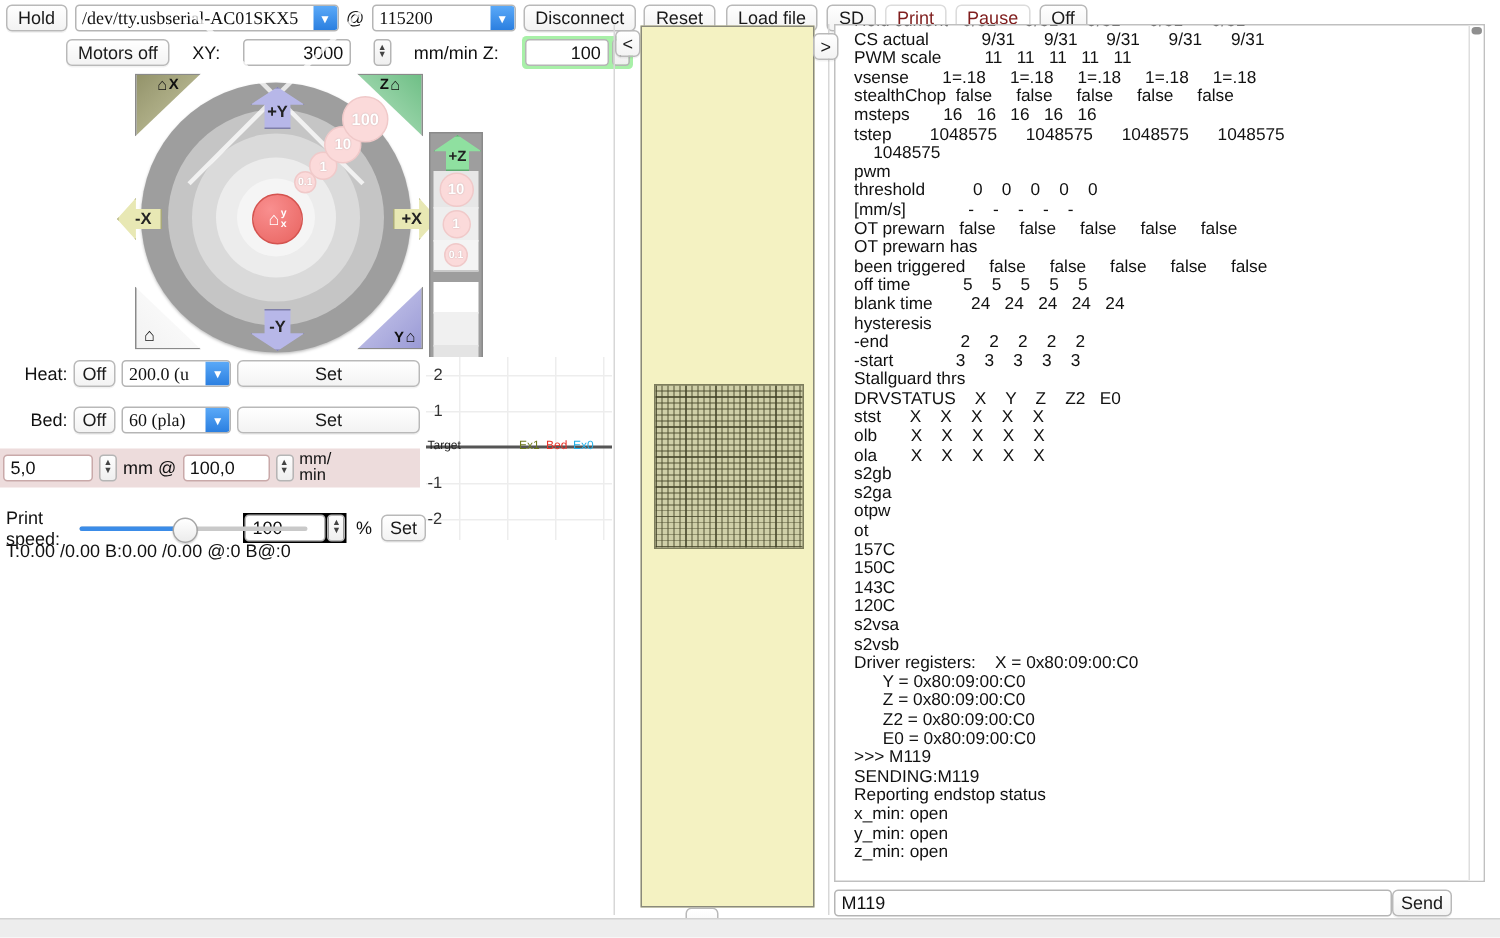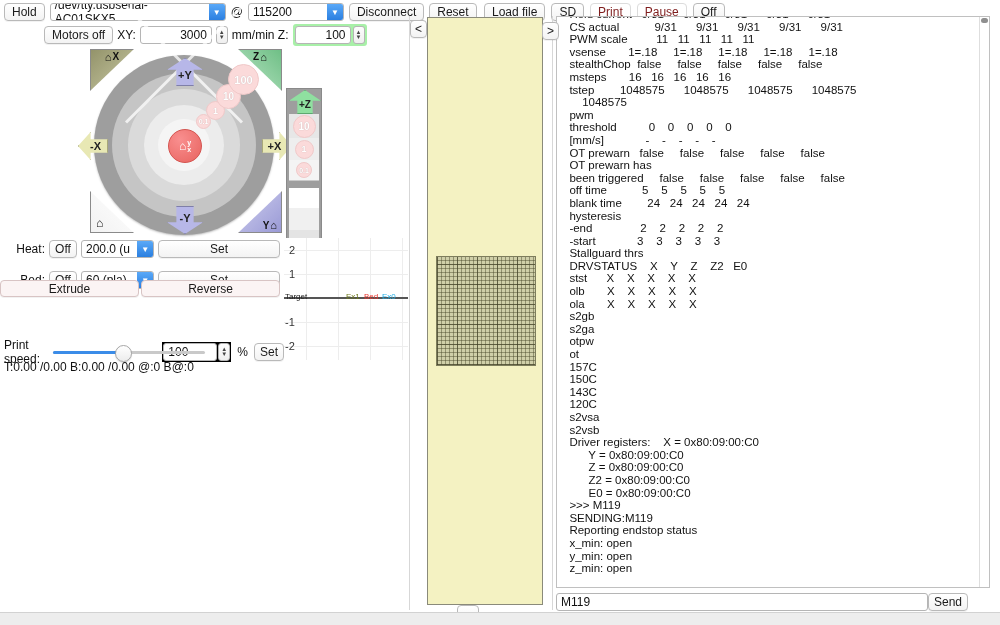--- a/index.html
+++ b/index.html
@@ -23,38 +23,38 @@
   }
   .btn.dis{color:#7f1d1d;}
   .fld{
     background:#fff;border:1px solid #b5b5b5;border-radius:3px;
     height:18px;box-sizing:border-box;font-size:12px;color:#111;
     padding:0 4px;display:flex;align-items:center;
   }
   .fld.right{justify-content:flex-end;}
   .combo{
     display:flex;align-items:stretch;height:18px;box-sizing:border-box;
-    border:1px solid #b5b5b5;border-radius:3px;background:#fff;overflow:hidden;
+    border:1px solid #b5b5b5;border-radius:3px;background:#fff;overflow:hidden;font-family:Liberation Serif, serif;
   }
   .combo .txt{flex:1;display:flex;align-items:center;padding:0 4px;font-size:12px;}
   .combo .arw{
     width:16px;background:linear-gradient(#5aa9f8,#2b7fe0);
     display:flex;align-items:center;justify-content:center;color:#fff;font-size:8px;
   }
   .spin{
     width:12px;height:18px;border:1px solid #b5b5b5;border-radius:3px;
     background:linear-gradient(#fdfdfd,#efefef);
     display:flex;flex-direction:column;align-items:center;justify-content:center;
     box-sizing:border-box;line-height:5px;font-size:6px;color:#444;
   }
 
   
   #topbar{position:absolute;left:0;top:0;width:1000px;height:40px;background:#fff;}
   #portrow{position:absolute;left:4px;top:3px;display:flex;align-items:center;gap:5px;}
-  #motrow{position:absolute;left:4px;top:24px;display:flex;align-items:center;gap:4px;padding-left:40px;}
+  #motrow{position:absolute;left:4px;top:24px;display:flex;align-items:center;gap:15px;padding-left:40px;}
   #fileops{position:absolute;left:484px;top:3px;display:flex;align-items:center;gap:6px;}
   .lbl{font-size:12px;color:#111;}
 
   .hi-green{background:#a8f0a8;border-radius:3px;padding:2px 2px;display:flex;align-items:center;gap:2px;}
 
   
   #leftpane{position:absolute;left:0;top:40px;width:280px;height:560px;}
 
   
   #xypad{position:absolute;left:62px;top:5px;width:248px;height:192px;}
@@ -298,26 +298,39 @@
         <span class="cap">Bed:</span>
         <span class="btn" style="width:28px">Off</span>
         <span class="combo" style="width:78px">
           <span class="txt">60 (pla)</span>
           <span class="arw">▼</span>
         </span>
         <span class="btn" style="width:129px">Set</span>
       </div>
     </div>
 
-    <div id="extrow">
-      <div class="btn" style="flex:1;height:17px;background:#fbf4f4;border-color:#d8c4c4">Extrude</div>
-      <div class="btn" style="flex:1;height:17px;background:#fbf4f4;border-color:#d8c4c4">Reverse</div>
-    </div>
 
     <div id="lenrow">
+      <div class="pinkbar" style="display:flex;align-items:center;gap:4px;padding:2px;margin-top:1px;">
+        <span class="fld pinkfld" style="width:60px">5,0</span>
+        <span class="spin">
+            <span>▲</span>
+            <span>▼</span>
+          </span>
+        <span>mm @</span>
+        <span class="fld pinkfld" style="width:58px">100,0</span>
+        <span class="spin">
+            <span>▲</span>
+            <span>▼</span>
+          </span>
+        <span style="display:flex;flex-direction:column;line-height:11px;font-size:11px;">
+          <span>mm/</span>
+          <span>min</span>
+        </span>
+      </div>
     </div>
 
     <div id="speedrow">
       <span>Print speed:</span>
       <span class="slider">
         <span class="track"></span>
         <span class="fill"></span>
         <span class="knob"></span>
       </span>
       <span style="background:#000;padding:1px;display:flex;align-items:center;gap:1px;">

